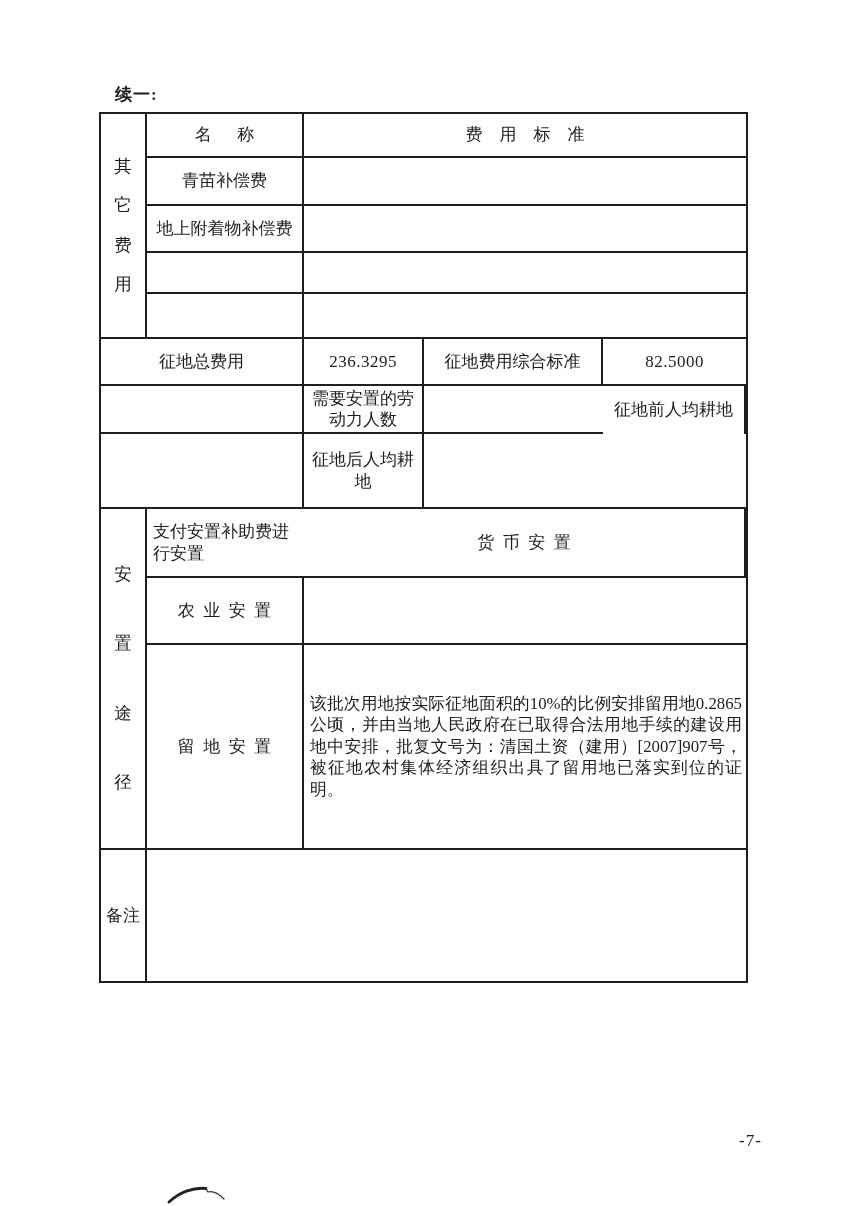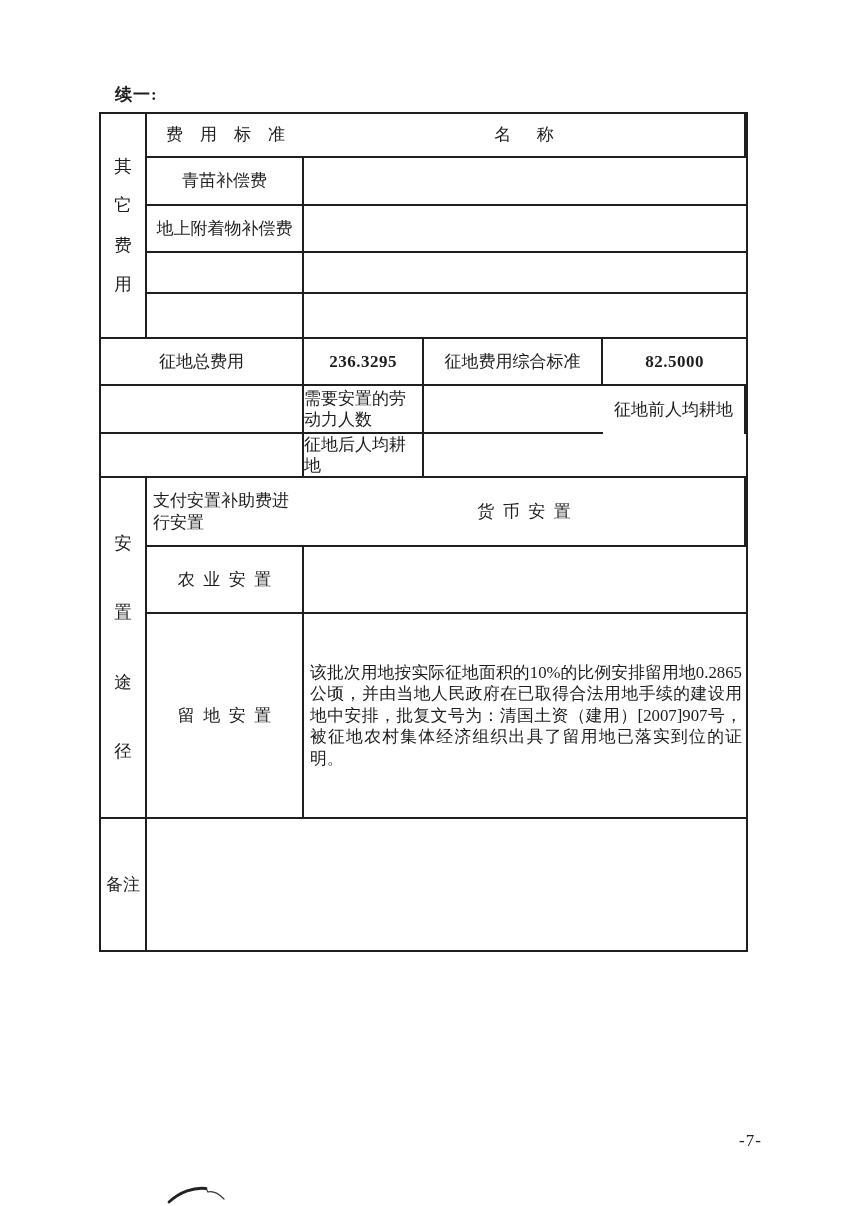--- a/index.html
+++ b/index.html
@@ -23,21 +23,21 @@
     font-size:17px;letter-spacing:1px;
   }
   .tbl{
     position:absolute;left:99px;top:112px;width:649px;
     border:2.4px solid var(--line);
     box-sizing:border-box;background:var(--paper);
   }
   .sec{display:grid;box-sizing:border-box;width:100%;}
   .sec-bb{border-bottom:2px solid var(--line);}
   .sec1{grid-template-columns:46px 157px 1fr;grid-template-rows:44px 48px 47px 41px 1fr;height:225px;}
-  .sec2{grid-template-columns:203px 120px 179px 1fr;grid-template-rows:47px 48px 1fr;height:139px;}
+  .sec2{grid-template-columns:203px 120px 179px 1fr;grid-template-rows:47px 48px 1fr;height:170px;text-align:center;}
   .sec3{grid-template-columns:46px 157px 1fr;grid-template-rows:69px 67px 1fr;height:341px;}
   .sec4{grid-template-columns:46px 1fr;height:131px;}
   .cell{
     box-sizing:border-box;display:flex;align-items:center;justify-content:center;
     font-size:17px;line-height:1.25;overflow:hidden;
   }
   .br{border-right:2px solid var(--line);}
   .bb{border-bottom:2px solid var(--line);}
   .rspan{grid-row:1/-1;grid-column:1;}
   .left{justify-content:flex-start;padding-left:6px;}
@@ -46,39 +46,39 @@
   .gap-sm span + span{margin-top:22px;}
   .gap-lg span + span{margin-top:52px;}
   .para{
     align-items:center;justify-content:flex-start;
     padding:0 4px 0 6px;
   }
   .para-inner{
     font-size:16.8px;line-height:21.5px;text-align:justify;text-justify:inter-ideograph;
     width:100%;
   }
-  .num{letter-spacing:0.5px;font-weight:bold;}
+  .num{letter-spacing:0.5px;}
   .stroke-svg{position:absolute;left:0;top:0;pointer-events:none;}
 </style>
 </head>
 <body>
 
 <div class="cont-label">续一:</div>
 
 <div class="tbl">
 
   <div class="sec sec1 sec-bb">
     <div class="cell br rspan vchars gap-sm">
         <span>其</span>
         <span>它</span>
         <span>费</span>
         <span>用</span>
       </div>
+    <div class="cell br bb">名　 称</div>
     <div class="cell bb">费　用　标　准</div>
-    <div class="cell br bb">名　 称</div>
     <div class="cell br bb">青苗补偿费</div>
     <div class="cell bb"></div>
     <div class="cell br bb">地上附着物补偿费</div>
     <div class="cell bb"></div>
     <div class="cell br bb"></div>
     <div class="cell bb"></div>
     <div class="cell br"></div>
     <div class="cell"></div>
   </div>
 

